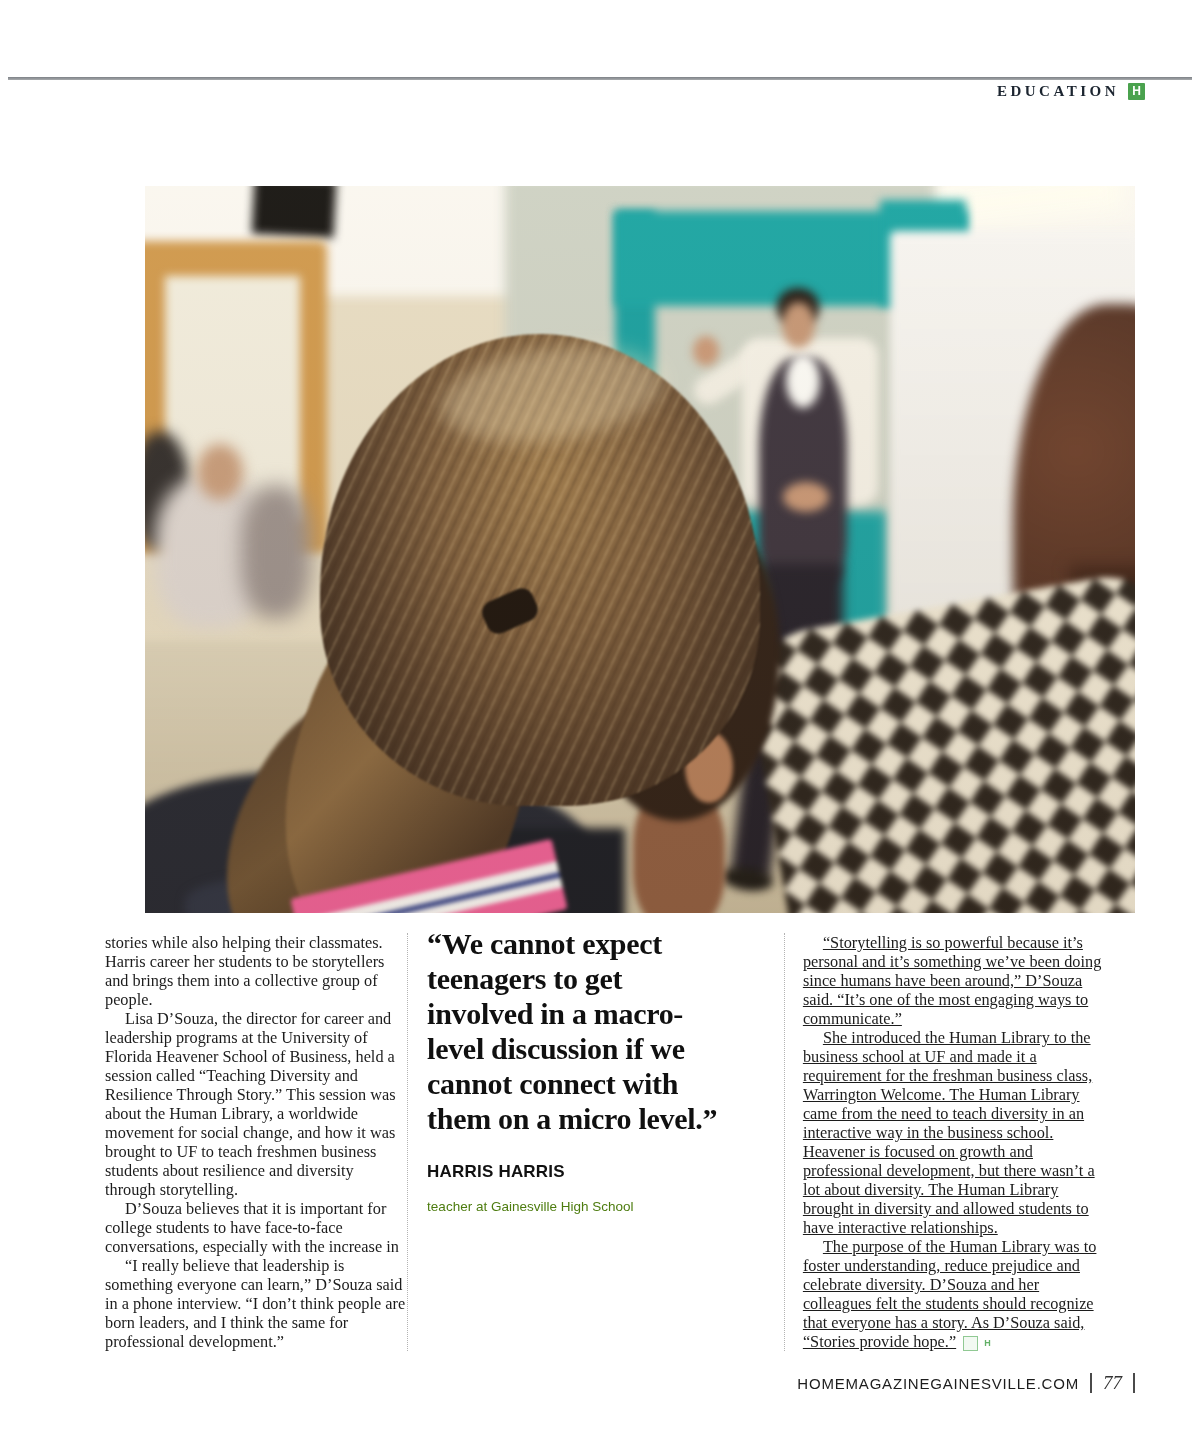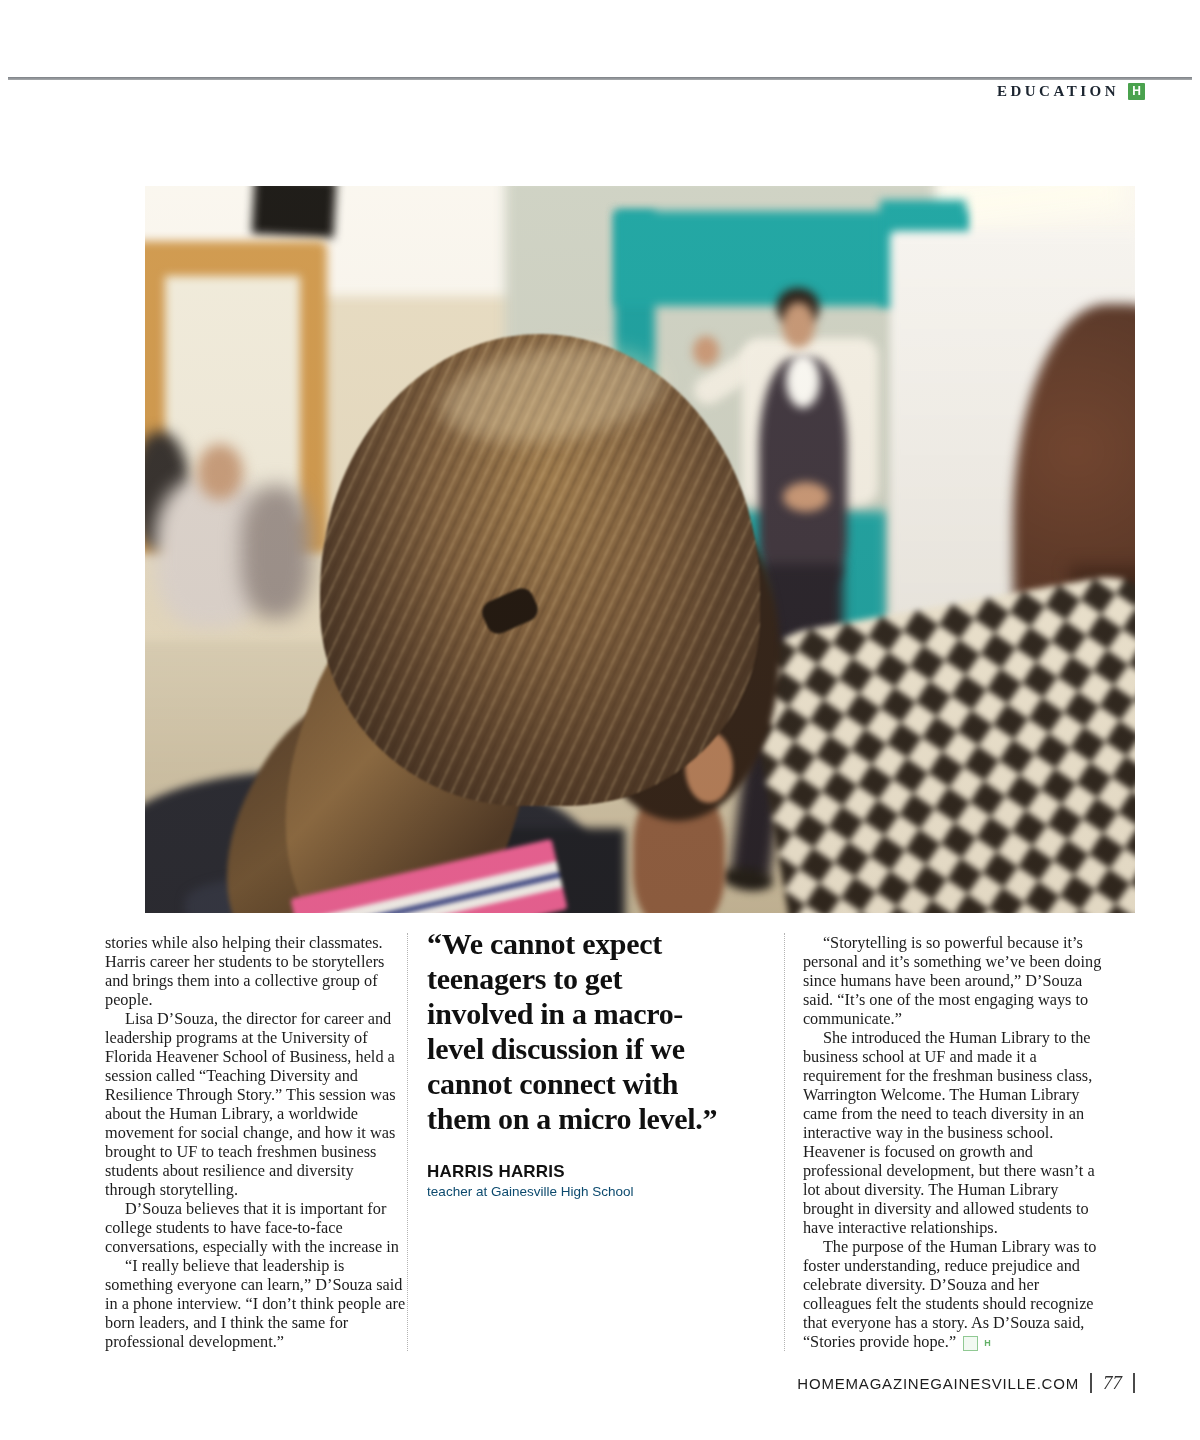--- a/index.html
+++ b/index.html
@@ -104,25 +104,25 @@
            background:linear-gradient(rgba(255,245,225,.06),rgba(120,90,60,.10));}
 
   
   .columns{position:absolute;left:105px;top:933px;width:1000px;display:flex;align-items:stretch;
            color:#1c1c1c;}
   .col{width:322px;font-size:16.3px;line-height:19px;}
   .col p{margin:0;}
   .col p.indent{text-indent:20px;}
   .col-mid{width:360px;border-left:1px dotted #b3b3b3;border-right:1px dotted #b3b3b3;
            padding:0 19px;}
-  .col-right{padding-left:18px;width:322px;}
+  .col-right{padding-left:18px;width:322px;text-decoration:underline;}
   .pullquote{margin:-7px 0 0 0;font:700 30px/35px "Liberation Serif",serif;letter-spacing:-0.3px;
              color:#101010;white-space:pre-line;}
   .attr-name{margin-top:26px;font:700 17px "Liberation Sans",sans-serif;color:#111;letter-spacing:.2px;}
-  .attr-title{margin-top:2px;font:13.5px "Liberation Sans",sans-serif;color:#0c4a6e;}
+  .attr-title{margin-top:17px;font:13.5px "Liberation Sans",sans-serif;color:#4d7c0f;}
   .after-quote{margin-top:40px !important;}
   .endmark{display:inline-block;width:13px;height:13px;margin-left:7px;vertical-align:1px;
            border:1px solid #90c993;background:#f2f9f2;color:#63b067;
            font:700 9px/13px "Liberation Sans",sans-serif;text-align:center;}
 
   
   .footer{position:absolute;top:1372px;right:54px;display:flex;align-items:center;}
   .footer-site{font:15px "Liberation Sans",sans-serif;letter-spacing:.8px;color:#1d1d1d;}
   .fbar{display:inline-block;width:2px;height:20px;background:#4a4a4a;margin:0 11px;}
   .pagenum{font:italic 19px "Liberation Serif",serif;color:#333;}

